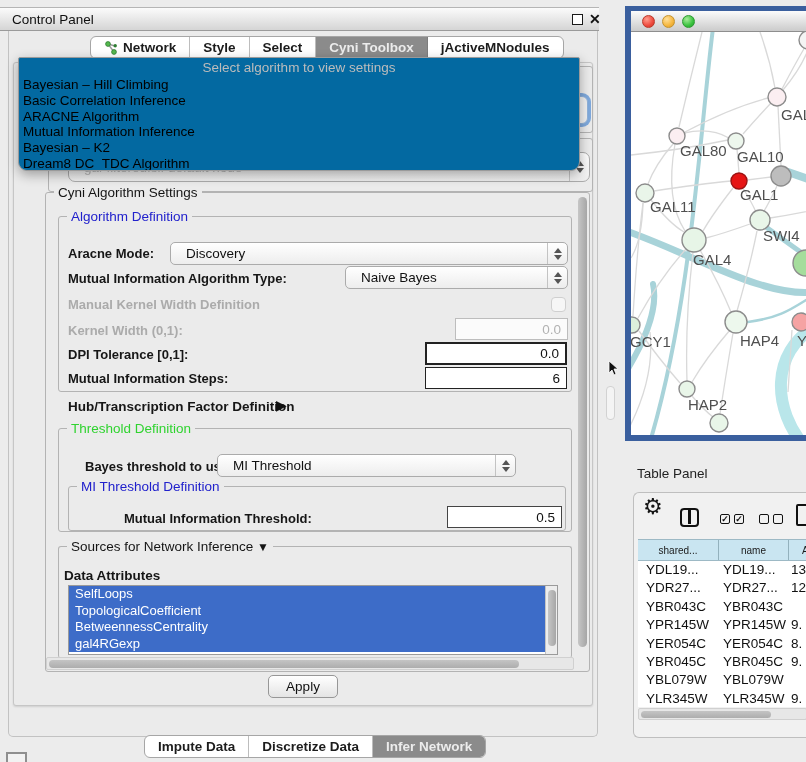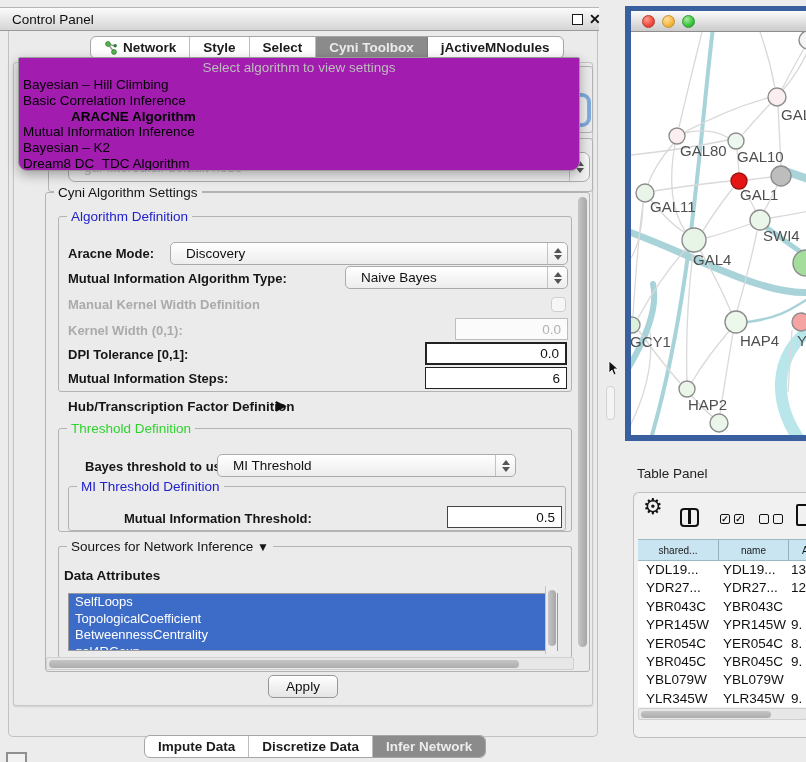--- a/index.html
+++ b/index.html
@@ -43,33 +43,33 @@
            align-items:center; justify-content:center; gap:2px; }
   .tri-up   { width:0; height:0; border-left:4px solid transparent; border-right:4px solid transparent; border-bottom:5px solid #555; }
   .tri-down { width:0; height:0; border-left:4px solid transparent; border-right:4px solid transparent; border-top:5px solid #555; }
   .lbl { position:absolute; font-size:13px; font-weight:bold; color:#161616; white-space:nowrap; }
   .lbl.dis { color:#ababab; }
   .field { position:absolute; background:#fff; border:1px solid #222; font-size:13.5px;
            display:flex; align-items:center; justify-content:flex-end; padding-right:6px; }
   .field.dis { border:1px solid #bdbdbd; color:#b2b2b2; background:#fbfbfb; }
   .field.thick { border-width:2px; }
   
-  .popup { left:18px; top:57px; width:562px; height:114px; background:#a21caf;
+  .popup { left:18px; top:57px; width:562px; height:114px; background:#0369a1;
            border:1px solid #9a9a9a; border-radius:2px 2px 9px 9px;
            box-shadow:0 4px 12px rgba(0,0,0,.32); z-index:40; overflow:hidden; }
   .popup-head { text-align:center; color:#bcbcbc; font-size:13.5px; height:19px; line-height:19px; }
   .popup-item { font-size:13.5px; height:15.8px; line-height:15.8px; padding-left:4px; color:#000; white-space:nowrap; }
-  .popup-item.bold { font-weight:bold;margin-left:48px; }
+  .popup-item.bold { font-weight:normal; }
   
   .vthumb { position:absolute; border-radius:5px; background:linear-gradient(90deg,#c6c6c6,#a6a6a6); }
   .htrack { position:absolute; background:#e7e7e7; border:1px solid #d0d0d0; border-radius:2px; }
   .hthumb { position:absolute; border-radius:4px; background:linear-gradient(#c4c4c4,#adadad); }
   
-  .attr-list { left:68px; top:585px; width:490px; height:58px; background:#fff;
-               border:1px solid #9a9a9a; overflow:hidden;margin-top:8px; }
+  .attr-list { left:68px; top:585px; width:490px; height:70px; background:#fff;
+               border:1px solid #9a9a9a; overflow:hidden; }
   .attr-item { height:16.6px; line-height:16.6px; font-size:13px; color:#fff;
                background:#3d6cc8; padding-left:6px; white-space:nowrap; }
   
   .btn { position:absolute; background:linear-gradient(#ffffff,#e4e4e4);
          border:1px solid #979797; border-radius:5px; font-size:13.5px; color:#111;
          display:flex; align-items:center; justify-content:center; }
   
   .net-frame { left:625px; top:6px; width:181px; height:435px; background:#3a5f9e; }
   .net-titlebar { left:631px; top:11px; width:175px; height:21px;
                   background:linear-gradient(#fbfbfb,#cbcbcb); border-bottom:1px solid #8e8e8e; }

